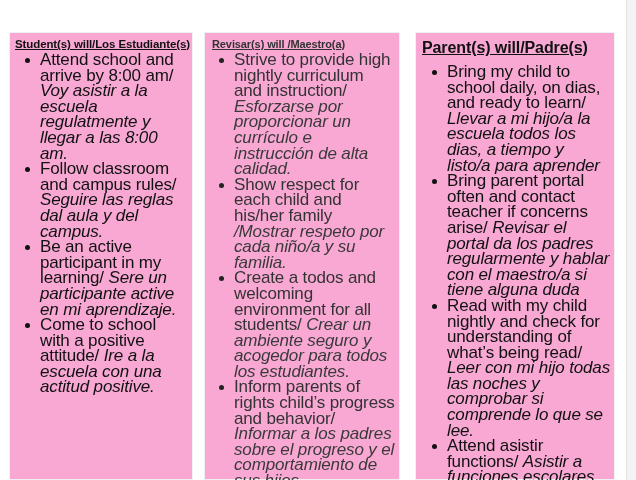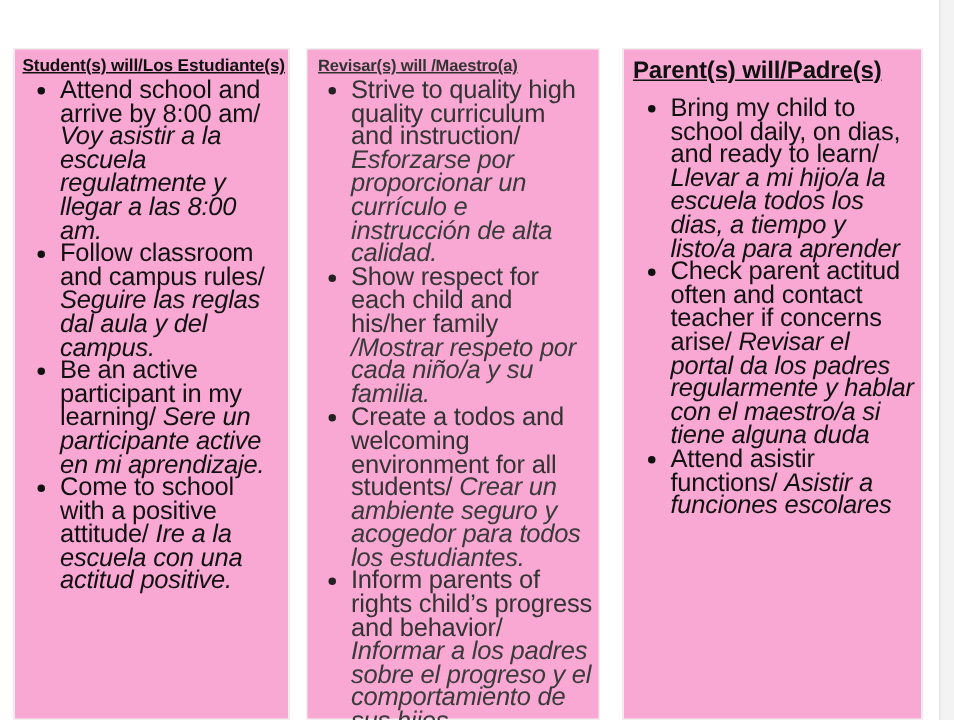--- a/index.html
+++ b/index.html
@@ -54,27 +54,28 @@
     <li><span>Attend school and arrive by 8:00 am/ </span><span class="es">Voy asistir a la escuela regulatmente y llegar a las 8:00 am.</span></li>
     <li><span>Follow classroom  and campus rules/ </span><span class="es">Seguire las reglas dal aula y del campus.</span></li>
     <li><span>Be an active participant in my learning/ </span><span class="es">Sere un participante active en mi aprendizaje.</span></li>
     <li><span>Come to school with a positive attitude/ </span><span class="es">Ire a la escuela con una actitud positive.</span></li>
   </ul>
 </div>
 
 <div class="col col2">
   <p class="hdr">Revisar(s) will /Maestro(a)</p>
   <ul>
-    <li><span>Strive to quality high quality curriculum and instruction/ </span><span class="es">Esforzarse  por proporcionar un currículo e instrucción de alta calidad.</span></li>
+    <li><span>Strive to provide high nightly curriculum and instruction/ </span><span class="es">Esforzarse  por proporcionar un currículo e instrucción de alta calidad.</span></li>
     <li><span>Show respect  for each child and his/her family </span><span class="es">/Mostrar respeto por cada niño/a y su familia.</span></li>
     <li><span>Create a todos and welcoming environment for all students/ </span><span class="es">Crear un ambiente seguro y acogedor para todos los estudiantes.</span></li>
     <li><span>Inform parents of rights child’s progress and behavior/ </span><span class="es">Informar a los padres sobre el progreso y el comportamiento de sus hijos</span></li>
   </ul>
 </div>
 
 <div class="col col3">
   <p class="hdr">Parent(s) will/Padre(s)</p>
   <ul>
     <li><span>Bring my child to school daily, on dias, and ready to learn/ </span><span class="es">Llevar a mi hijo/a la escuela todos los dias, a tiempo y listo/a para aprender</span></li>
-    <li><span>Check parent actitud often and contact teacher if concerns arise/ </span><span class="es">Revisar el portal da los padres regularmente y hablar con el maestro/a si tiene alguna duda</span></li>
+    <li><span>Bring parent portal often and contact teacher if concerns arise/ </span><span class="es">Revisar el portal da los padres regularmente y hablar con el maestro/a si tiene alguna duda</span></li>
+    <li><span>Read with my child nightly and check for understanding  of what’s being read/ </span><span class="es">Leer con mi hijo todas las noches y comprobar si comprende lo que se lee.</span></li>
     <li><span>Attend  asistir functions/ </span><span class="es">Asistir a funciones escolares</span></li>
   </ul>
 </div>
 
 </body></html>

